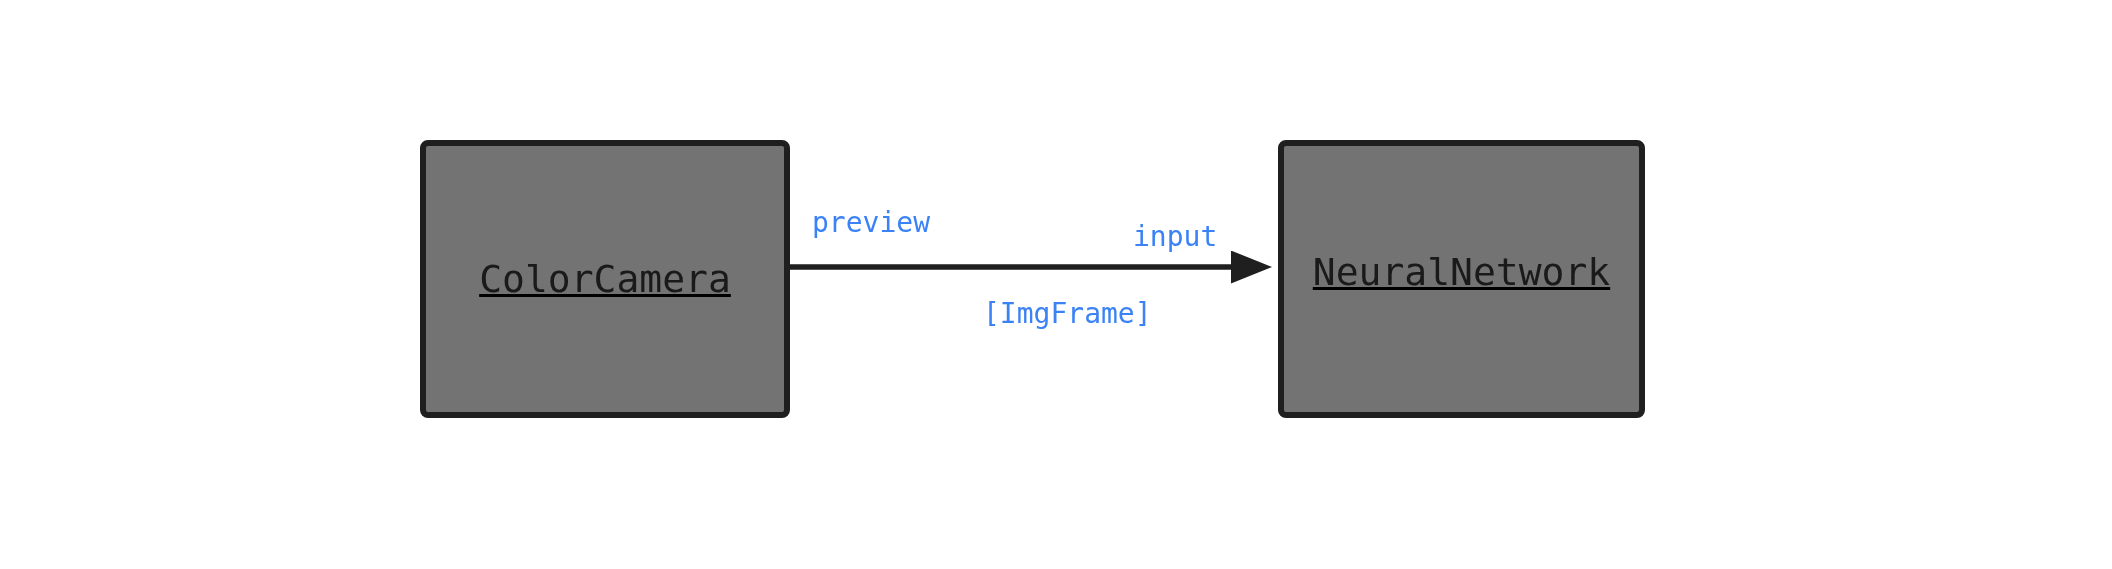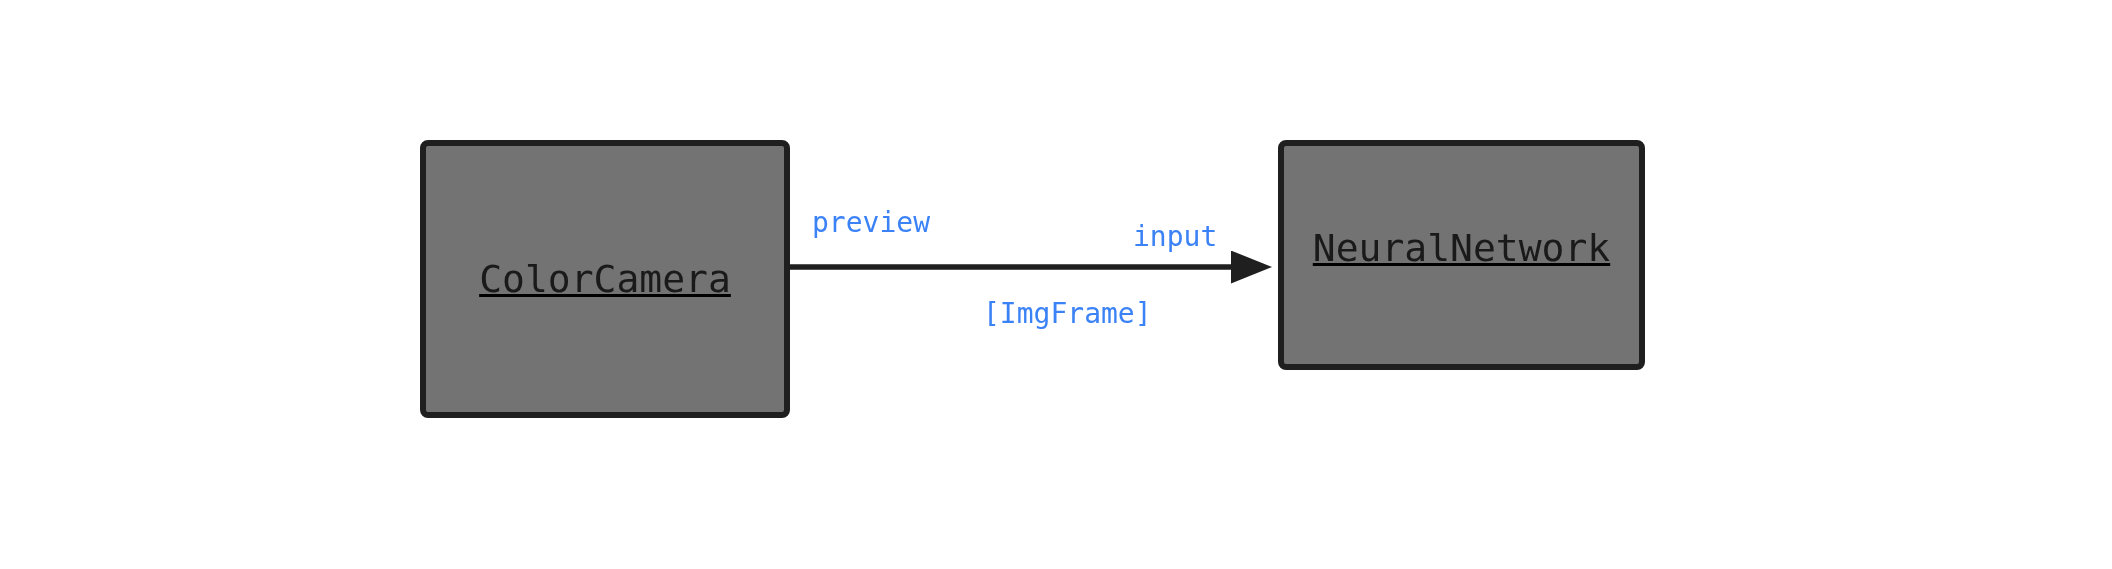--- a/index.html
+++ b/index.html
@@ -41,21 +41,21 @@
   #node-colorcamera {
     left: 420px;
     top: 140px;
     width: 370px;
     height: 278px;
   }
   #node-neuralnetwork {
     left: 1278px;
     top: 140px;
     width: 367px;
-    height: 230px;
+    height: 278px;
     text-align: right;
   }
   #node-neuralnetwork .node-label {
     position: relative;
     top: -7px;
   }
   #edge-svg {
     position: absolute;
     left: 0;
     top: 0;

